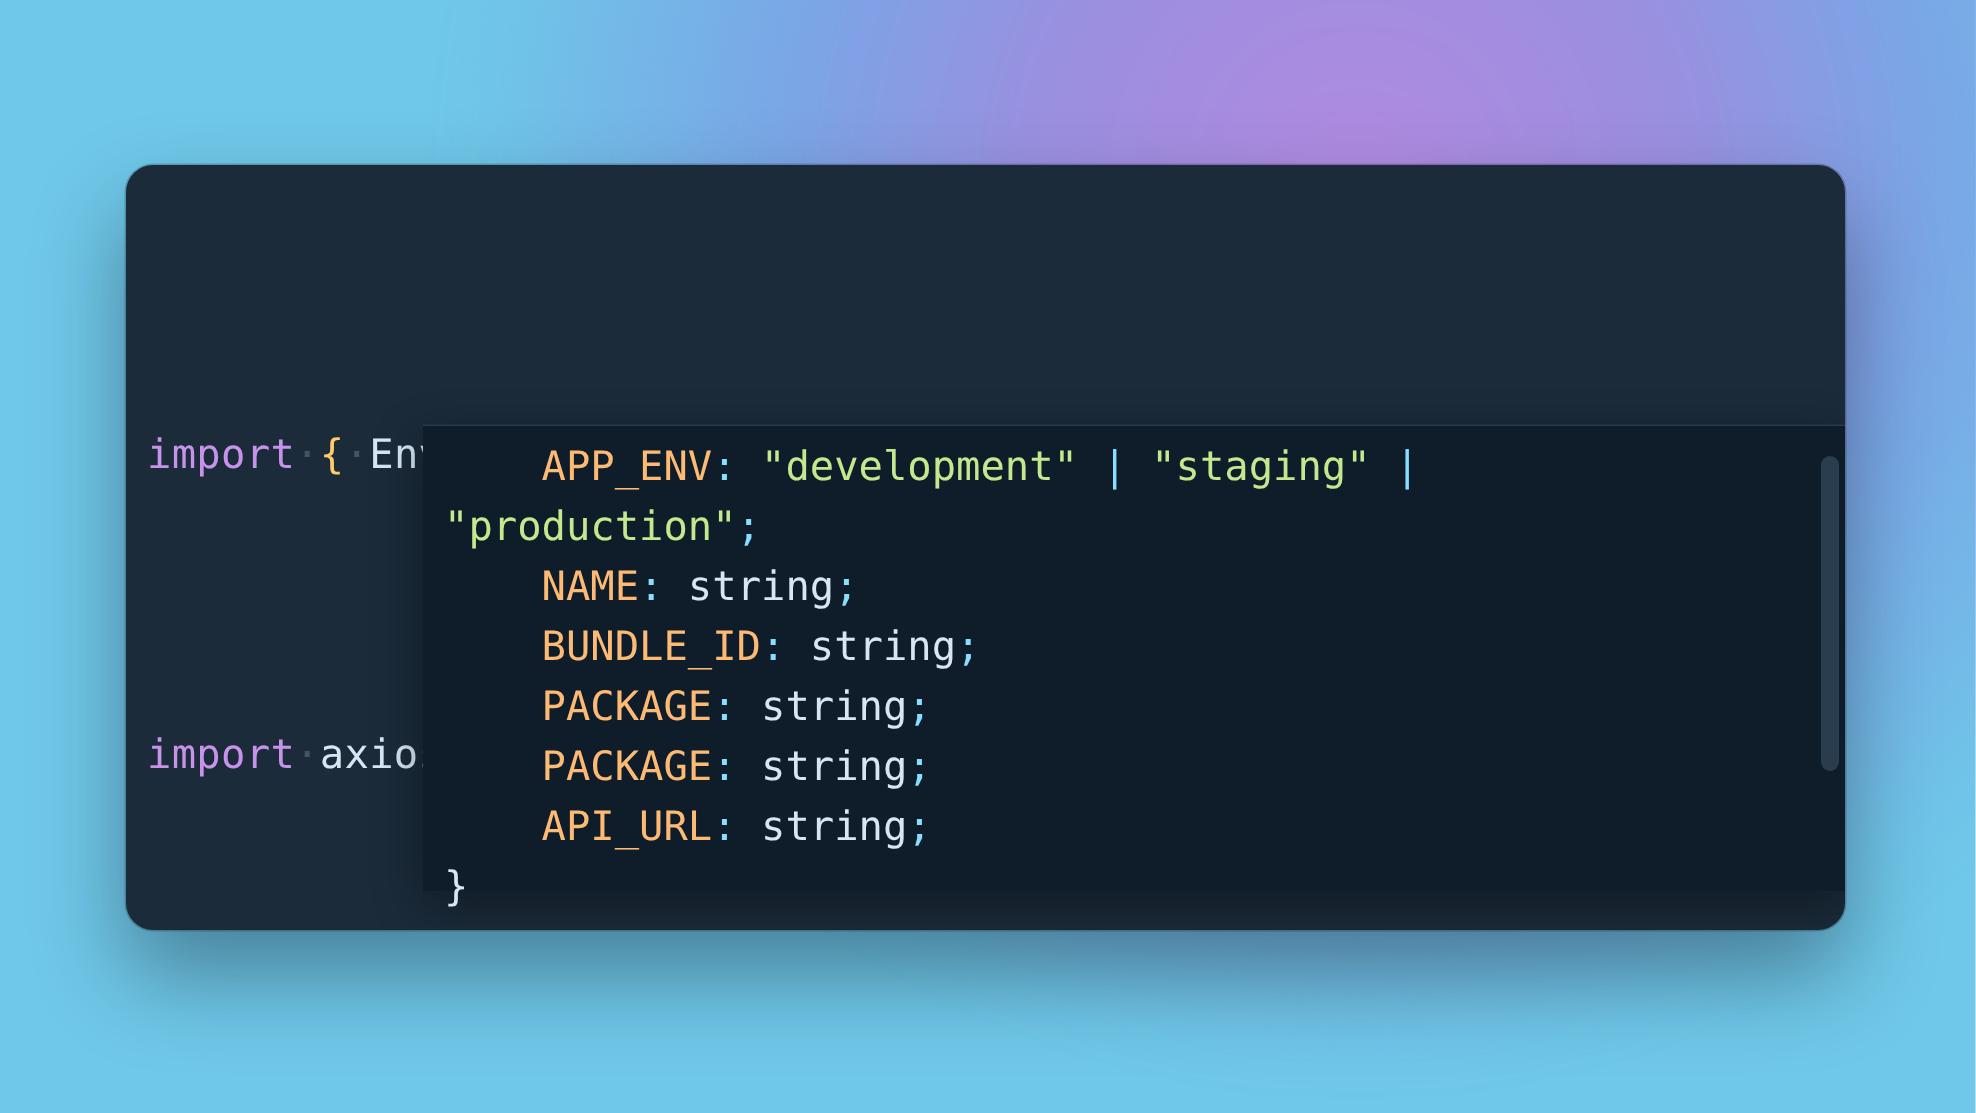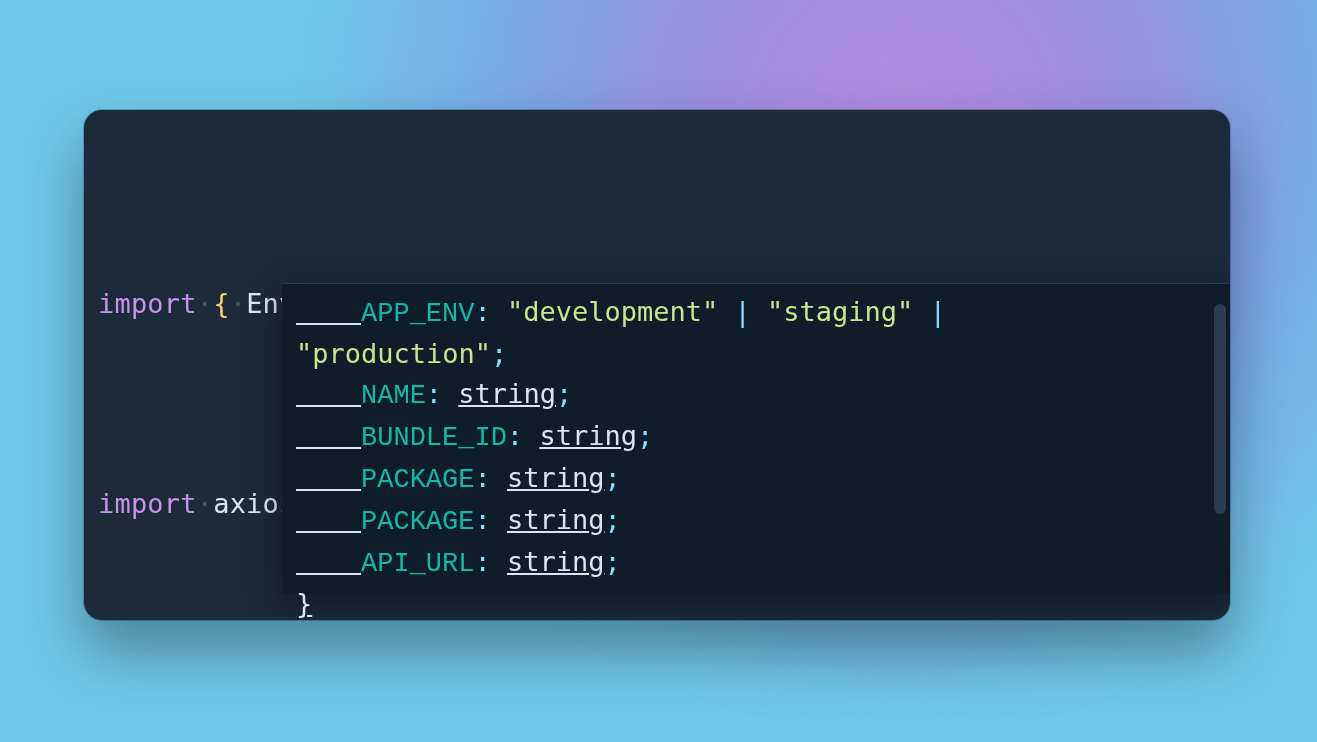--- a/index.html
+++ b/index.html
@@ -73,23 +73,23 @@
   }
   .tooltip-inner {
     position: absolute;
     left: 14px;
     top: 8px;
     font-size: 27px;
     line-height: 40px;
     white-space: pre;
     color: #d6e6f2;
   }
-  .tt-prop { color: #14b8a6; font-family: Liberation Mono, monospace; }
+  .tt-prop { color: #fdba74; }
   .tt-str  { color: #c3e88d; }
-  .tt-type { color: #d6e6f2; text-decoration: underline; }
+  .tt-type { color: #d6e6f2; }
   .tt-punc { color: #89ddff; }
   .tt-or   { color: #89ddff; }
 
   .tooltip-scroll {
     position: absolute;
     right: 4px;
     top: 20px;
     width: 12px;
     height: 210px;
     background: #2a3d4f;

